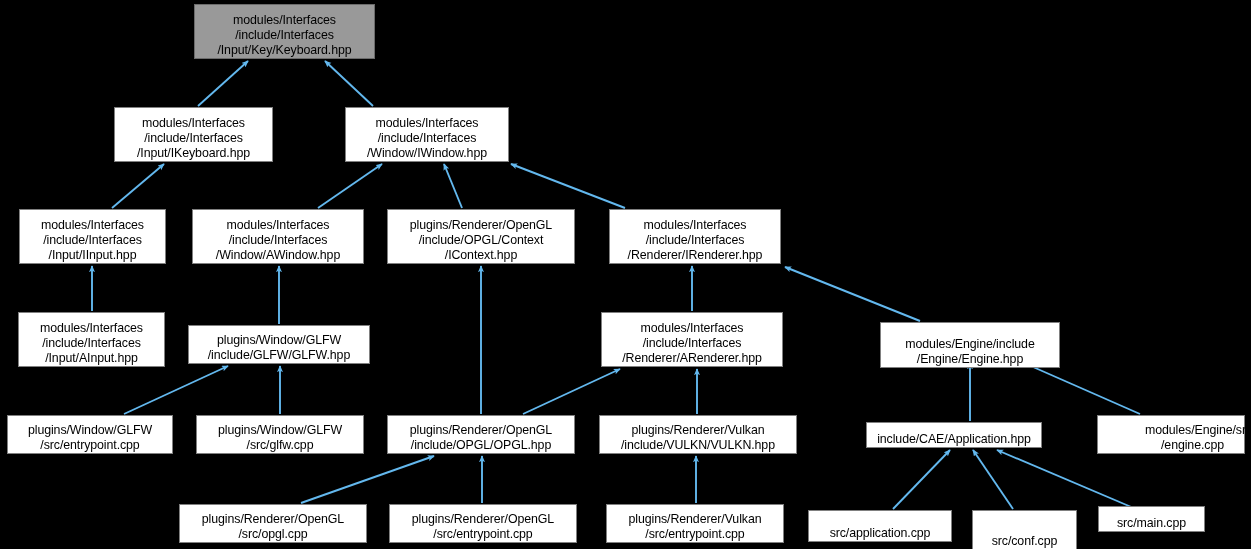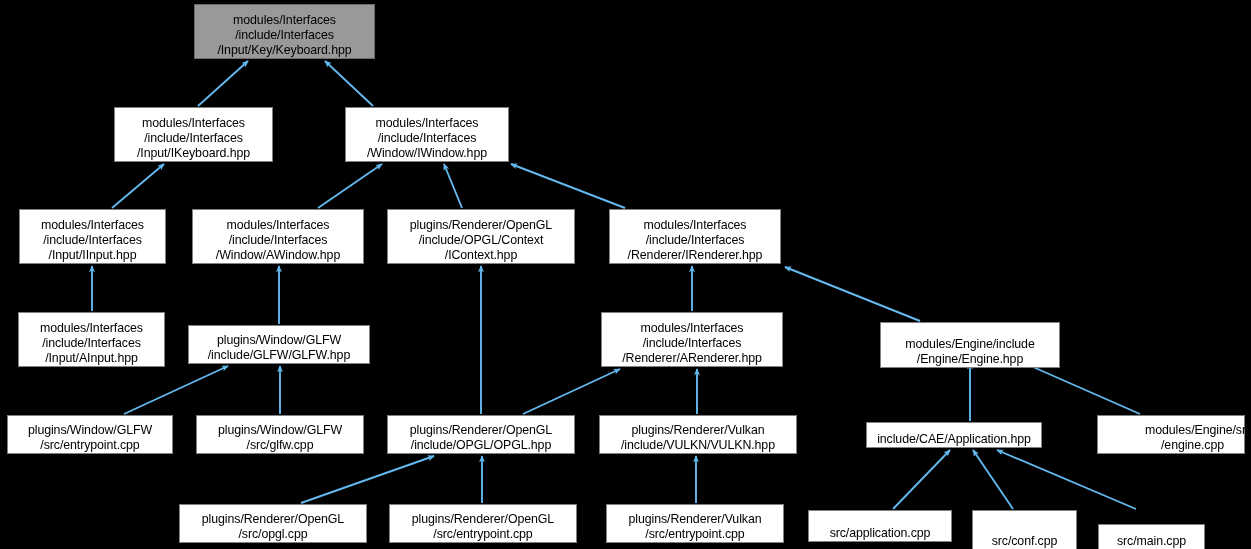--- a/index.html
+++ b/index.html
@@ -129,14 +129,14 @@
     <div class="node" style="left: 1097px; top: 415px; width: 148px; height: 39px; padding-left: 43px;"><span class="node-label">modules/Engine/src
 /engine.cpp</span></div>
     <div class="node" style="left: 179px; top: 504px; width: 188px; height: 39px;"><span class="node-label">plugins/Renderer/OpenGL
 /src/opgl.cpp</span></div>
     <div class="node" style="left: 389px; top: 504px; width: 188px; height: 39px;"><span class="node-label">plugins/Renderer/OpenGL
 /src/entrypoint.cpp</span></div>
     <div class="node" style="left: 606px; top: 504px; width: 178px; height: 39px;"><span class="node-label">plugins/Renderer/Vulkan
 /src/entrypoint.cpp</span></div>
     <div class="node" style="left: 808px; top: 510px; width: 144px; height: 32px;"><span class="node-label">src/application.cpp</span></div>
     <div class="node" style="left: 972px; top: 510px; width: 105px; height: 40px;"><span class="node-label">src/conf.cpp</span></div>
-    <div class="node" style="left: 1098px; top: 524px; width: 107px; height: 26px;"><span class="node-label">src/main.cpp</span></div>
+    <div class="node" style="left: 1098px; top: 506px; width: 107px; height: 26px;"><span class="node-label">src/main.cpp</span></div>
   </div>
 
 </body></html>

